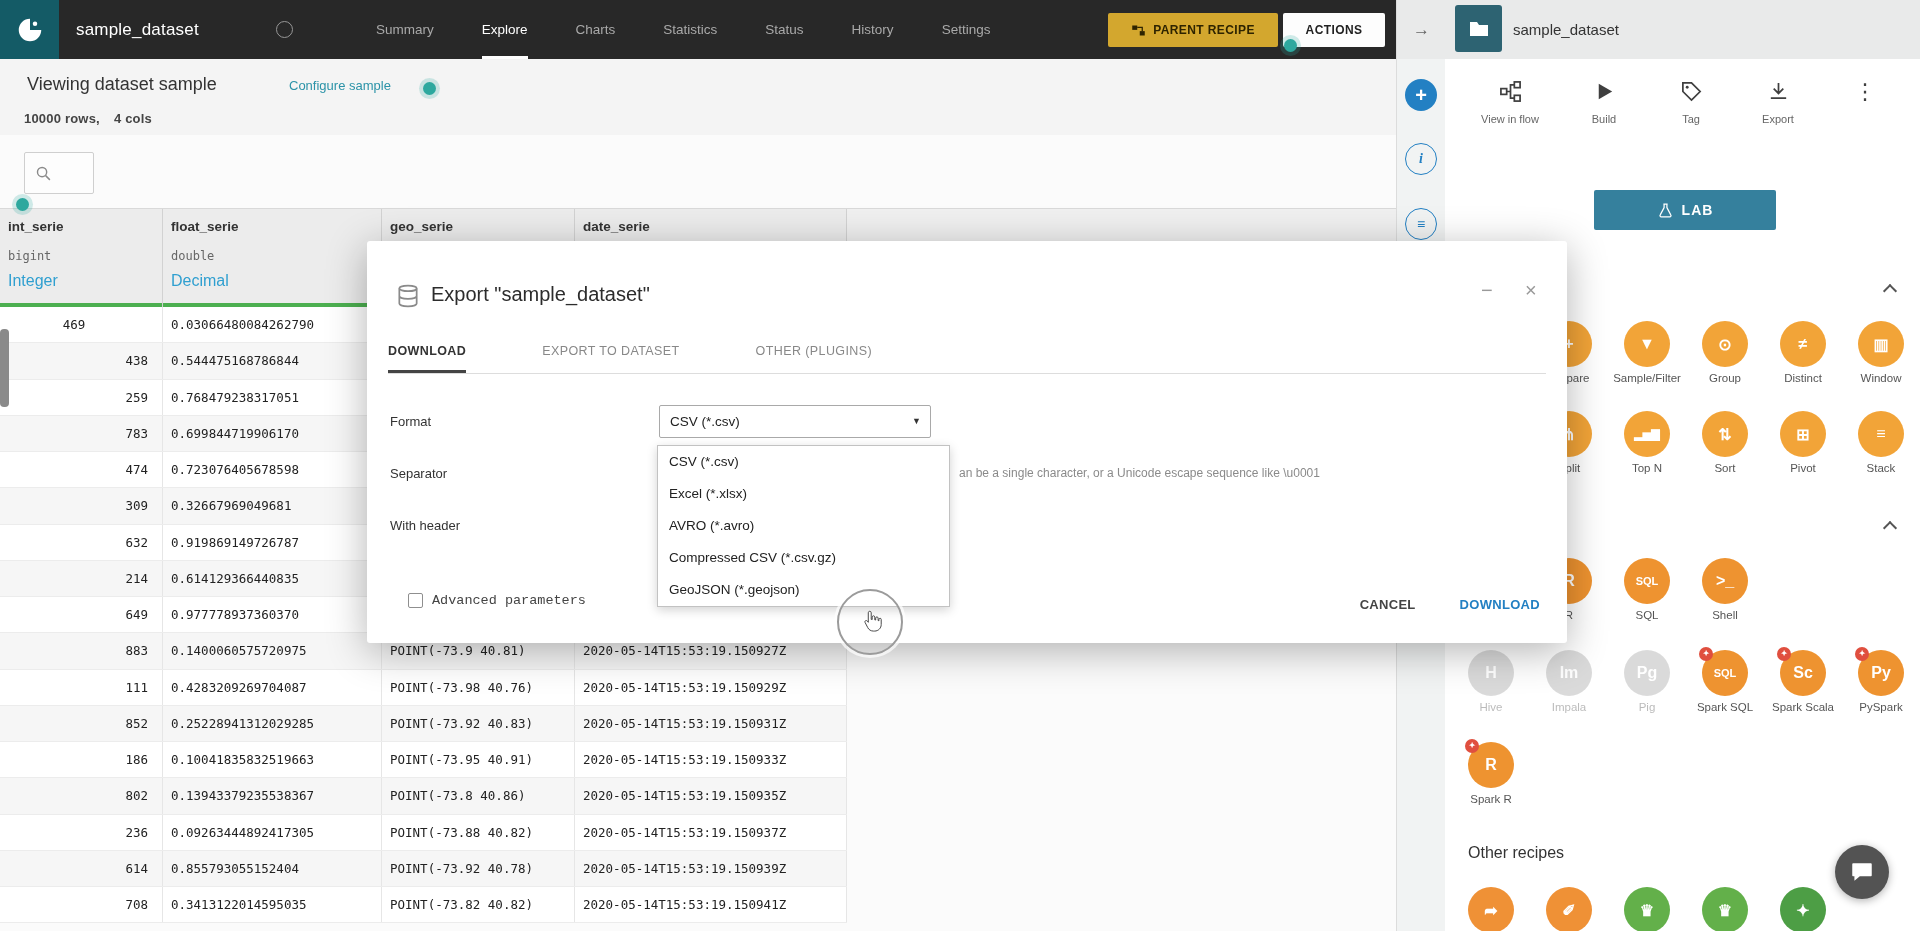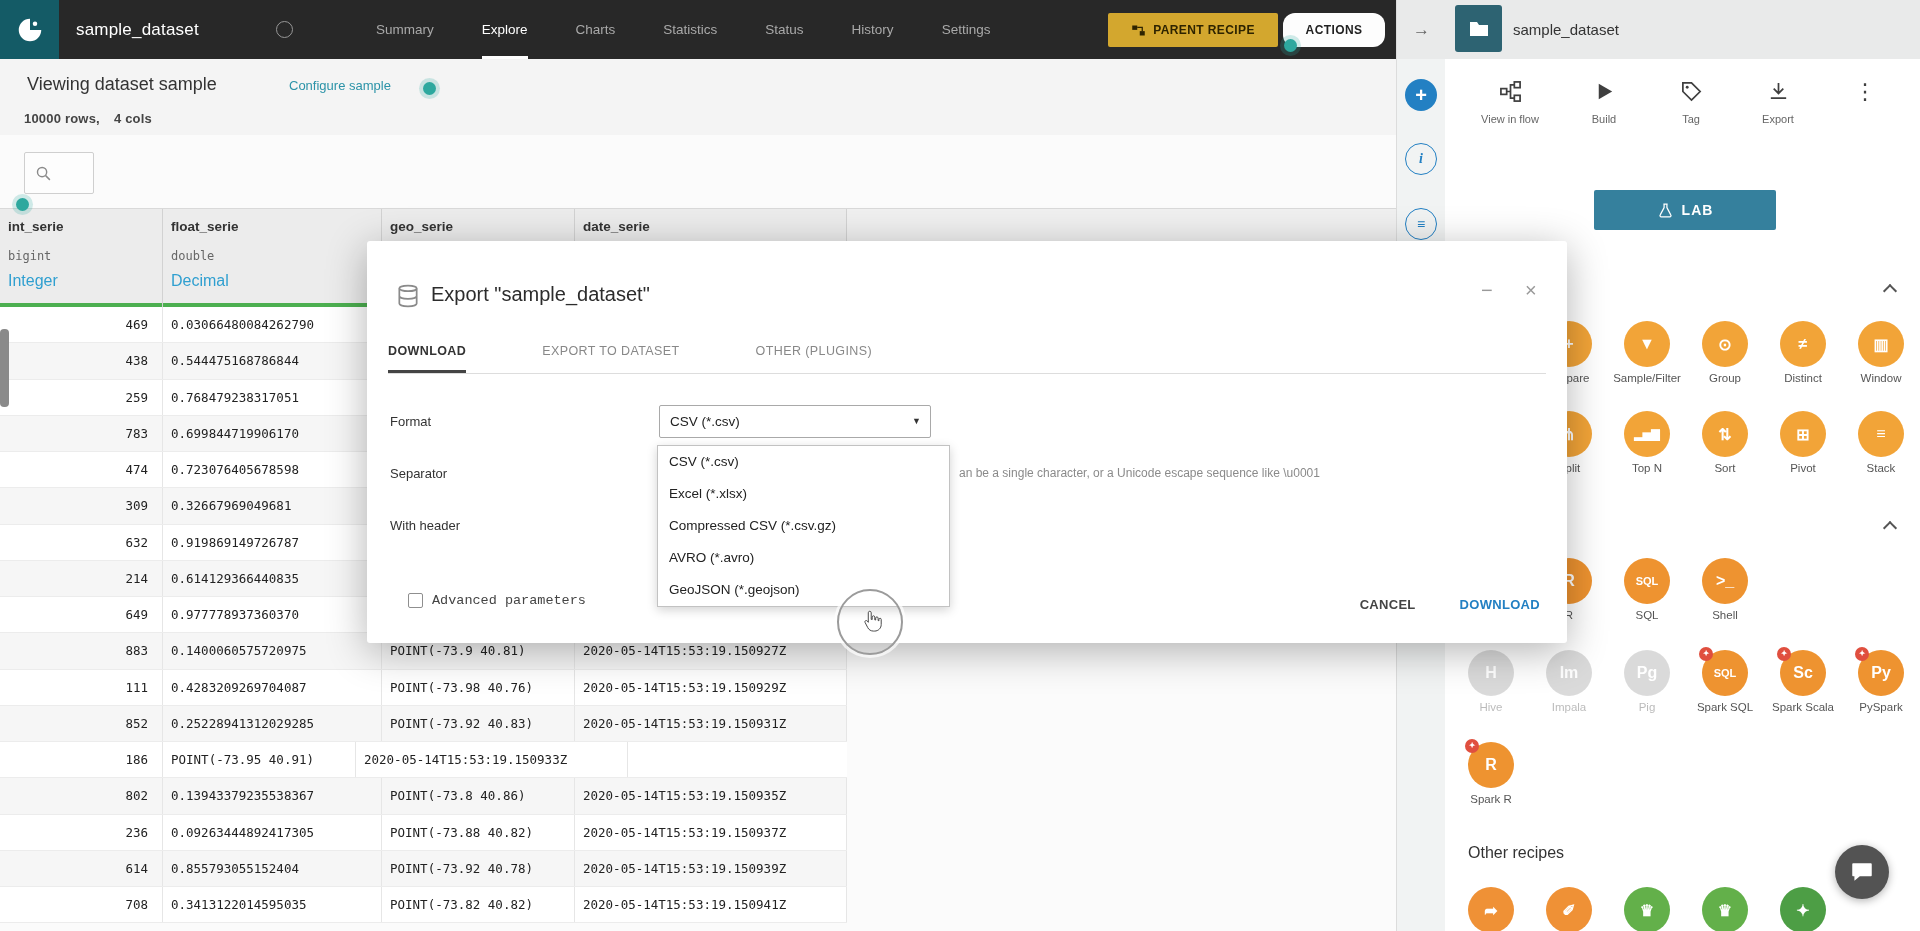--- a/index.html
+++ b/index.html
@@ -8,21 +8,21 @@
 
   
   #topnav { position:absolute; left:0; top:0; width:1396px; height:59px; background:#282828; z-index:5; }
   #logo { position:absolute; left:0; top:0; width:59px; height:59px; background:#145b66; display:flex; align-items:center; justify-content:center; }
   #nav-title { position:absolute; left:76px; top:0; height:59px; display:flex; align-items:center; color:#fff; font-size:17px; letter-spacing:.2px; }
   #nav-share { position:absolute; left:276px; top:21px; width:17px; height:17px; border:1.5px solid #979797; border-radius:50%; }
   #nav-tabs { position:absolute; left:376px; top:0; height:59px; display:flex; gap:48px; }
   .nav-tab { height:59px; line-height:59px; color:#a9a9a9; font-size:13.5px; cursor:pointer; }
   .nav-tab.active { color:#fff; box-shadow:inset 0 -3px 0 #fff; }
   #parent-recipe-btn { position:absolute; left:1108px; top:13px; height:34px; width:170px; background:#d3a72e; border-radius:2px; display:flex; align-items:center; justify-content:center; gap:7px; color:#2e2400; font-size:12px; font-weight:bold; letter-spacing:.4px; cursor:pointer; }
-  #actions-btn { position:absolute; left:1283px; top:13px; height:34px; width:102px; background:#fdfdfd; border-radius:12px; display:flex; align-items:center; justify-content:center; color:#222; font-size:12px; font-weight:bold; letter-spacing:.4px; cursor:pointer; }
+  #actions-btn { position:absolute; left:1283px; top:13px; height:34px; width:102px; background:#fdfdfd; border-radius:2px; display:flex; align-items:center; justify-content:center; color:#222; font-size:12px; font-weight:bold; letter-spacing:.4px; cursor:pointer; }
 
   .teal-dot { position:absolute; width:13px; height:13px; border-radius:50%; background:#2da89e; box-shadow:0 0 0 4px rgba(45,168,158,.22); z-index:45; }
 
   
   #subheader { position:absolute; left:0; top:59px; width:1396px; height:76px; background:#f4f4f4; }
   #viewing-title { position:absolute; left:27px; top:15px; font-size:18px; color:#333; }
   #configure-link { position:absolute; left:289px; top:19px; font-size:13px; color:#2b93a8; cursor:pointer; }
   #counts { position:absolute; left:24px; top:52px; font-size:13px; color:#444; font-weight:bold; letter-spacing:.2px; }
   #counts .sep { display:inline-block; width:14px; }
 
@@ -173,21 +173,21 @@
       </div>
       <div class="hcell" style="width: 272px;">
         <div class="hname">date_serie</div>
         <div class="htype"></div>
         <div class="hmean"></div>
       </div>
       <div class="hfiller"></div>
     </div>
   <div id="table-body">
       <div class="trow">
-        <div class="tcell num" style="width: 163px;">469</div>
+        <div class="tcell num" style="width: 163px; text-align: center;">469</div>
         <div class="tcell" style="width: 219px;">0.03066480084262790</div>
         <div class="tcell" style="width: 193px;"></div>
         <div class="tcell" style="width: 272px;"></div>
       </div>
       <div class="trow alt">
         <div class="tcell num" style="width: 163px;">438</div>
         <div class="tcell" style="width: 219px;">0.544475168786844</div>
         <div class="tcell" style="width: 193px;"></div>
         <div class="tcell" style="width: 272px;"></div>
       </div>
@@ -246,20 +246,21 @@
         <div class="tcell" style="width: 272px;">2020-05-14T15:53:19.150929Z</div>
       </div>
       <div class="trow alt">
         <div class="tcell num" style="width: 163px;">852</div>
         <div class="tcell" style="width: 219px;">0.25228941312029285</div>
         <div class="tcell" style="width: 193px;">POINT(-73.92 40.83)</div>
         <div class="tcell" style="width: 272px;">2020-05-14T15:53:19.150931Z</div>
       </div>
       <div class="trow">
         <div class="tcell num" style="width: 163px; padding-left: 26px;">186</div>
+        <div class="tcell" style="width: 219px;">0.10041835832519663</div>
         <div class="tcell" style="width: 193px;">POINT(-73.95 40.91)</div>
         <div class="tcell" style="width: 272px;">2020-05-14T15:53:19.150933Z</div>
       </div>
       <div class="trow alt">
         <div class="tcell num" style="width: 163px;">802</div>
         <div class="tcell" style="width: 219px;">0.13943379235538367</div>
         <div class="tcell" style="width: 193px;">POINT(-73.8 40.86)</div>
         <div class="tcell" style="width: 272px;">2020-05-14T15:53:19.150935Z</div>
       </div>
       <div class="trow">
@@ -498,22 +499,22 @@
   </div>
 
   <div id="modal-footer">
     <div id="cancel-btn">CANCEL</div>
     <div id="download-btn">DOWNLOAD</div>
   </div>
 
   <div id="dropdown">
       <div class="opt">CSV (*.csv)</div>
       <div class="opt">Excel (*.xlsx)</div>
+      <div class="opt">AVRO (*.avro)</div>
       <div class="opt">Compressed CSV (*.csv.gz)</div>
-      <div class="opt">AVRO (*.avro)</div>
       <div class="opt">GeoJSON (*.geojson)</div>
     </div>
 </div>
 
 <div id="click-ring"></div>
 <div id="hand-cursor">
   <svg width="26" height="26" viewBox="0 0 32 32">
       <path d="M12 4c1 0 1.8.8 1.8 1.8v8.2l1.2.2v-3c0-.9.7-1.6 1.6-1.6s1.6.7 1.6 1.6v3.4l1.1.2v-2.4c0-.8.7-1.5 1.5-1.5s1.5.7 1.5 1.5v3l1 .3v-1.7c0-.8.6-1.4 1.4-1.4.8 0 1.4.6 1.4 1.4v6.4c0 4.4-3.6 8-8 8h-1.6c-3 0-5.7-1.6-7-4.3l-3.3-6.4c-.4-.9 0-1.9.9-2.2.7-.3 1.5 0 2 .6l1.1 1.5V5.8C10.2 4.8 11 4 12 4z" fill="#fff" stroke="#444" stroke-width="1.2"></path>
     </svg>
 </div>

